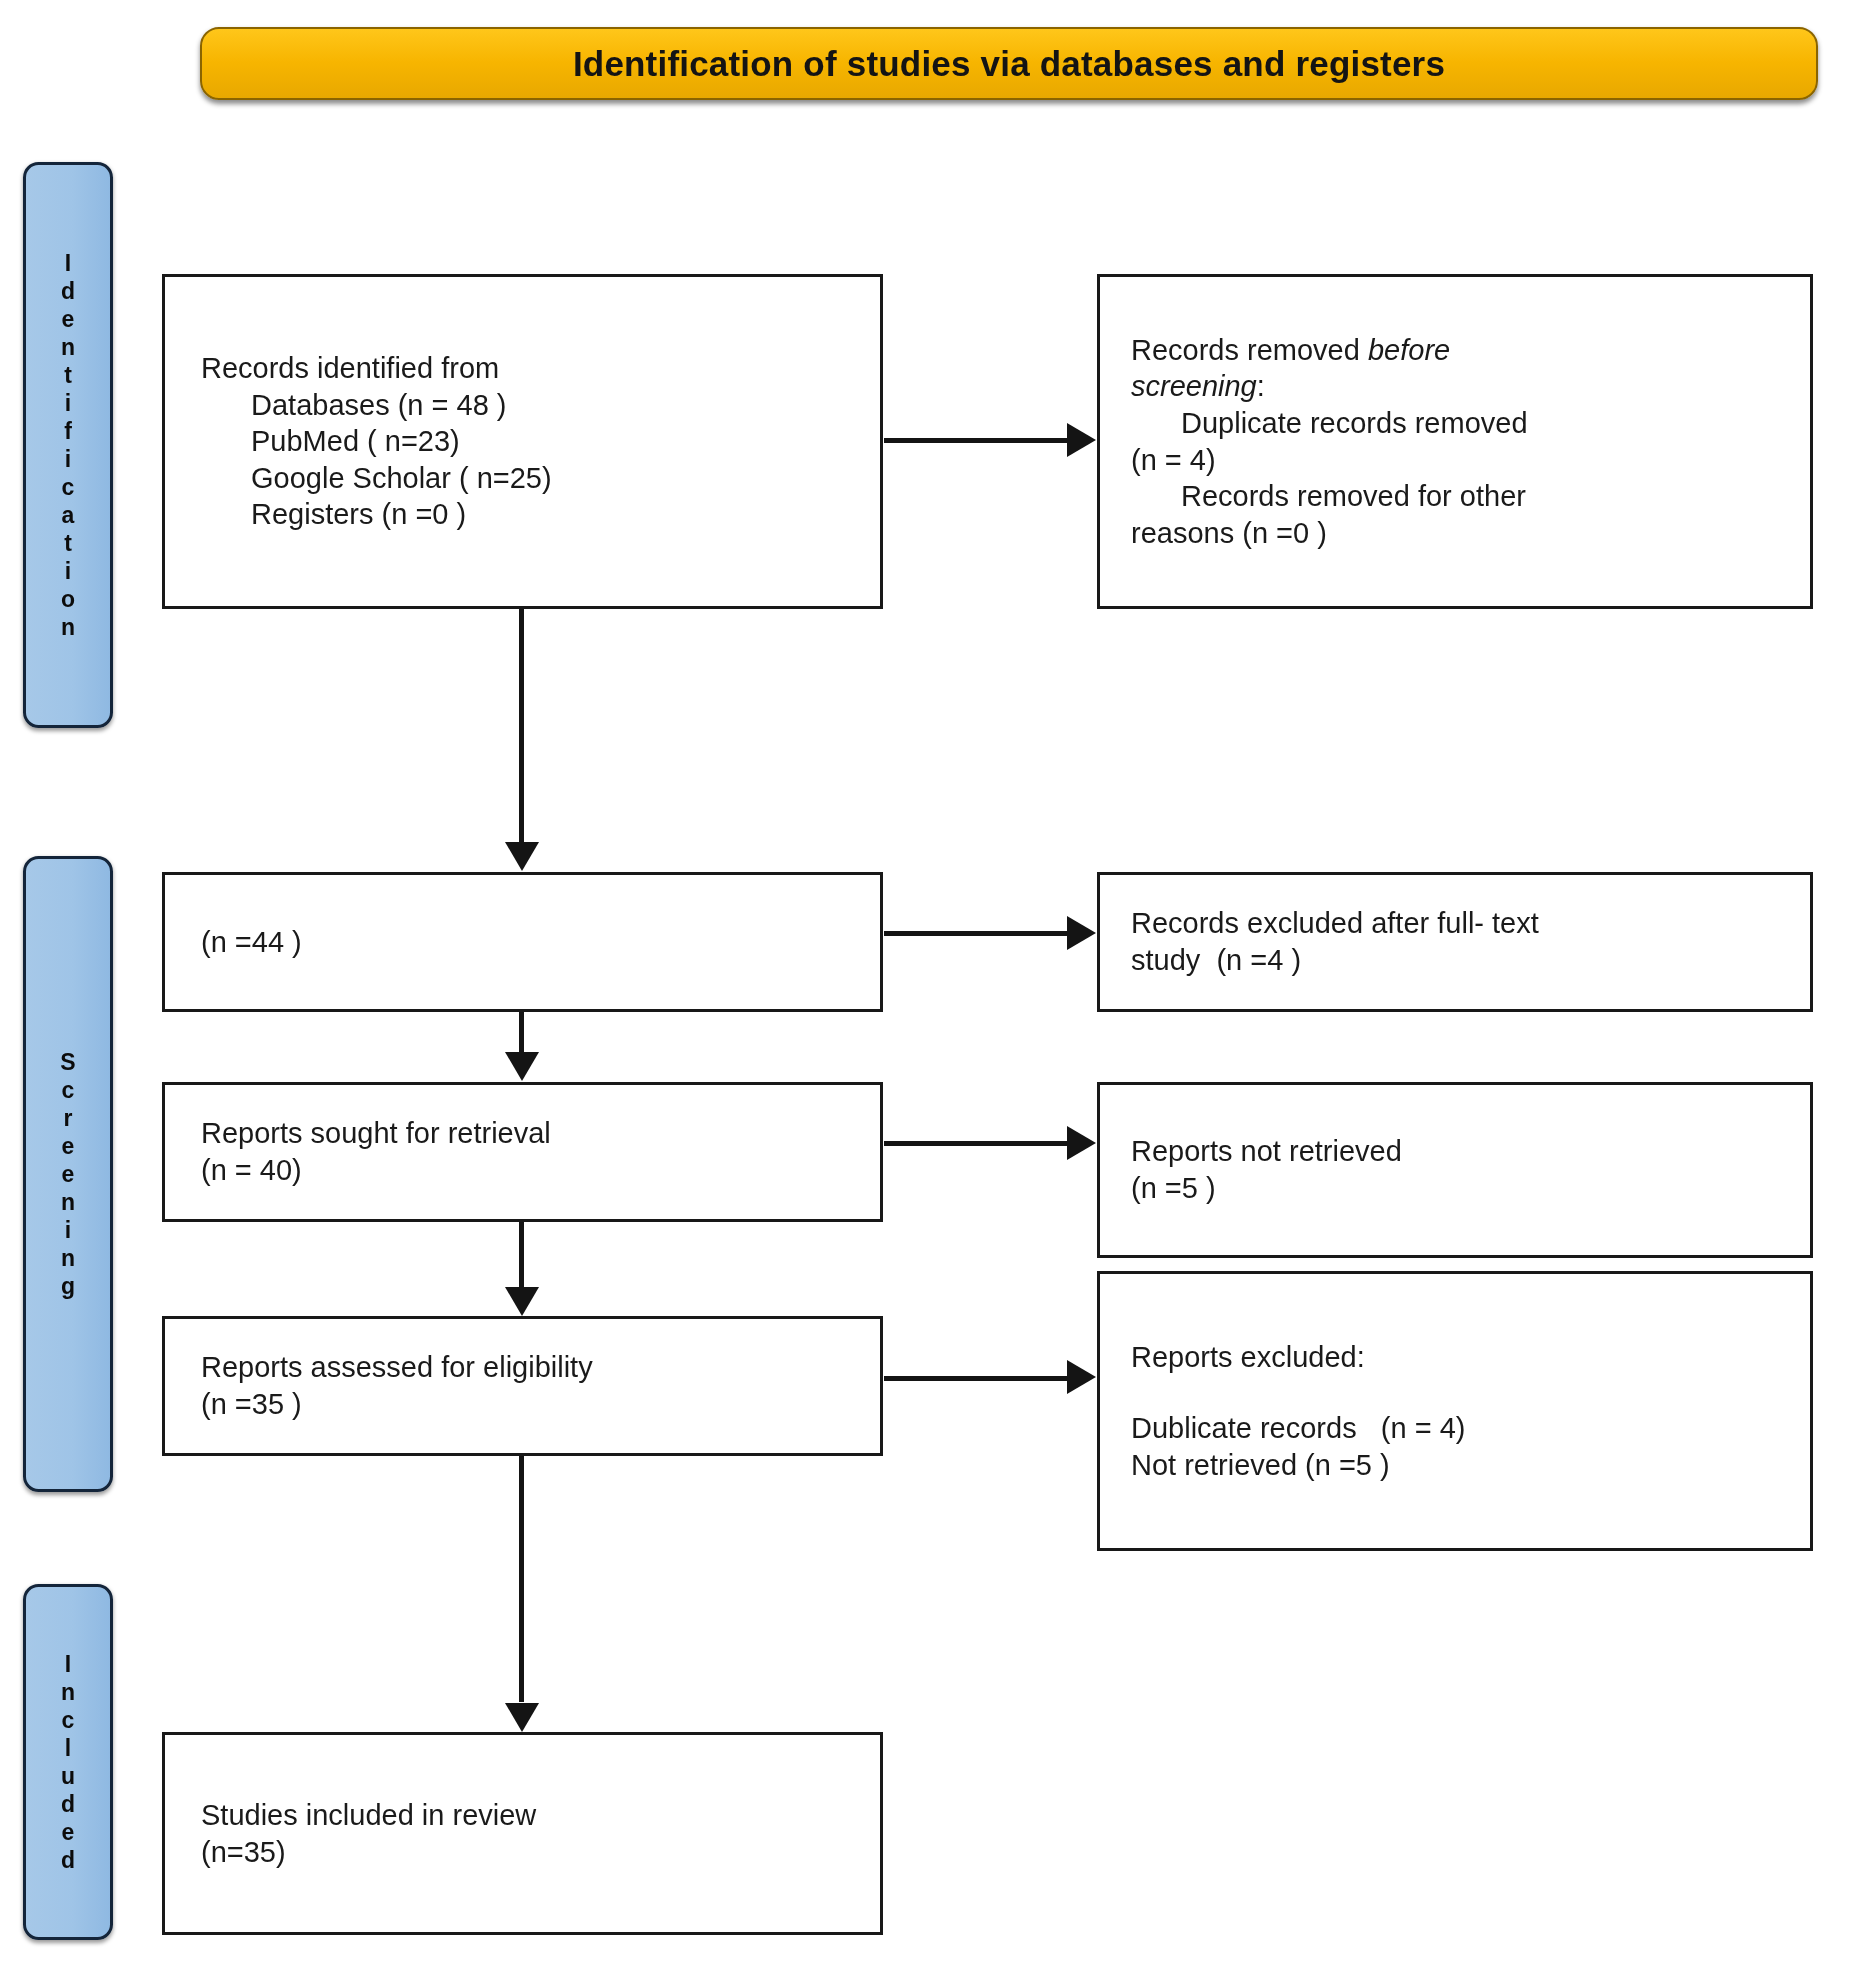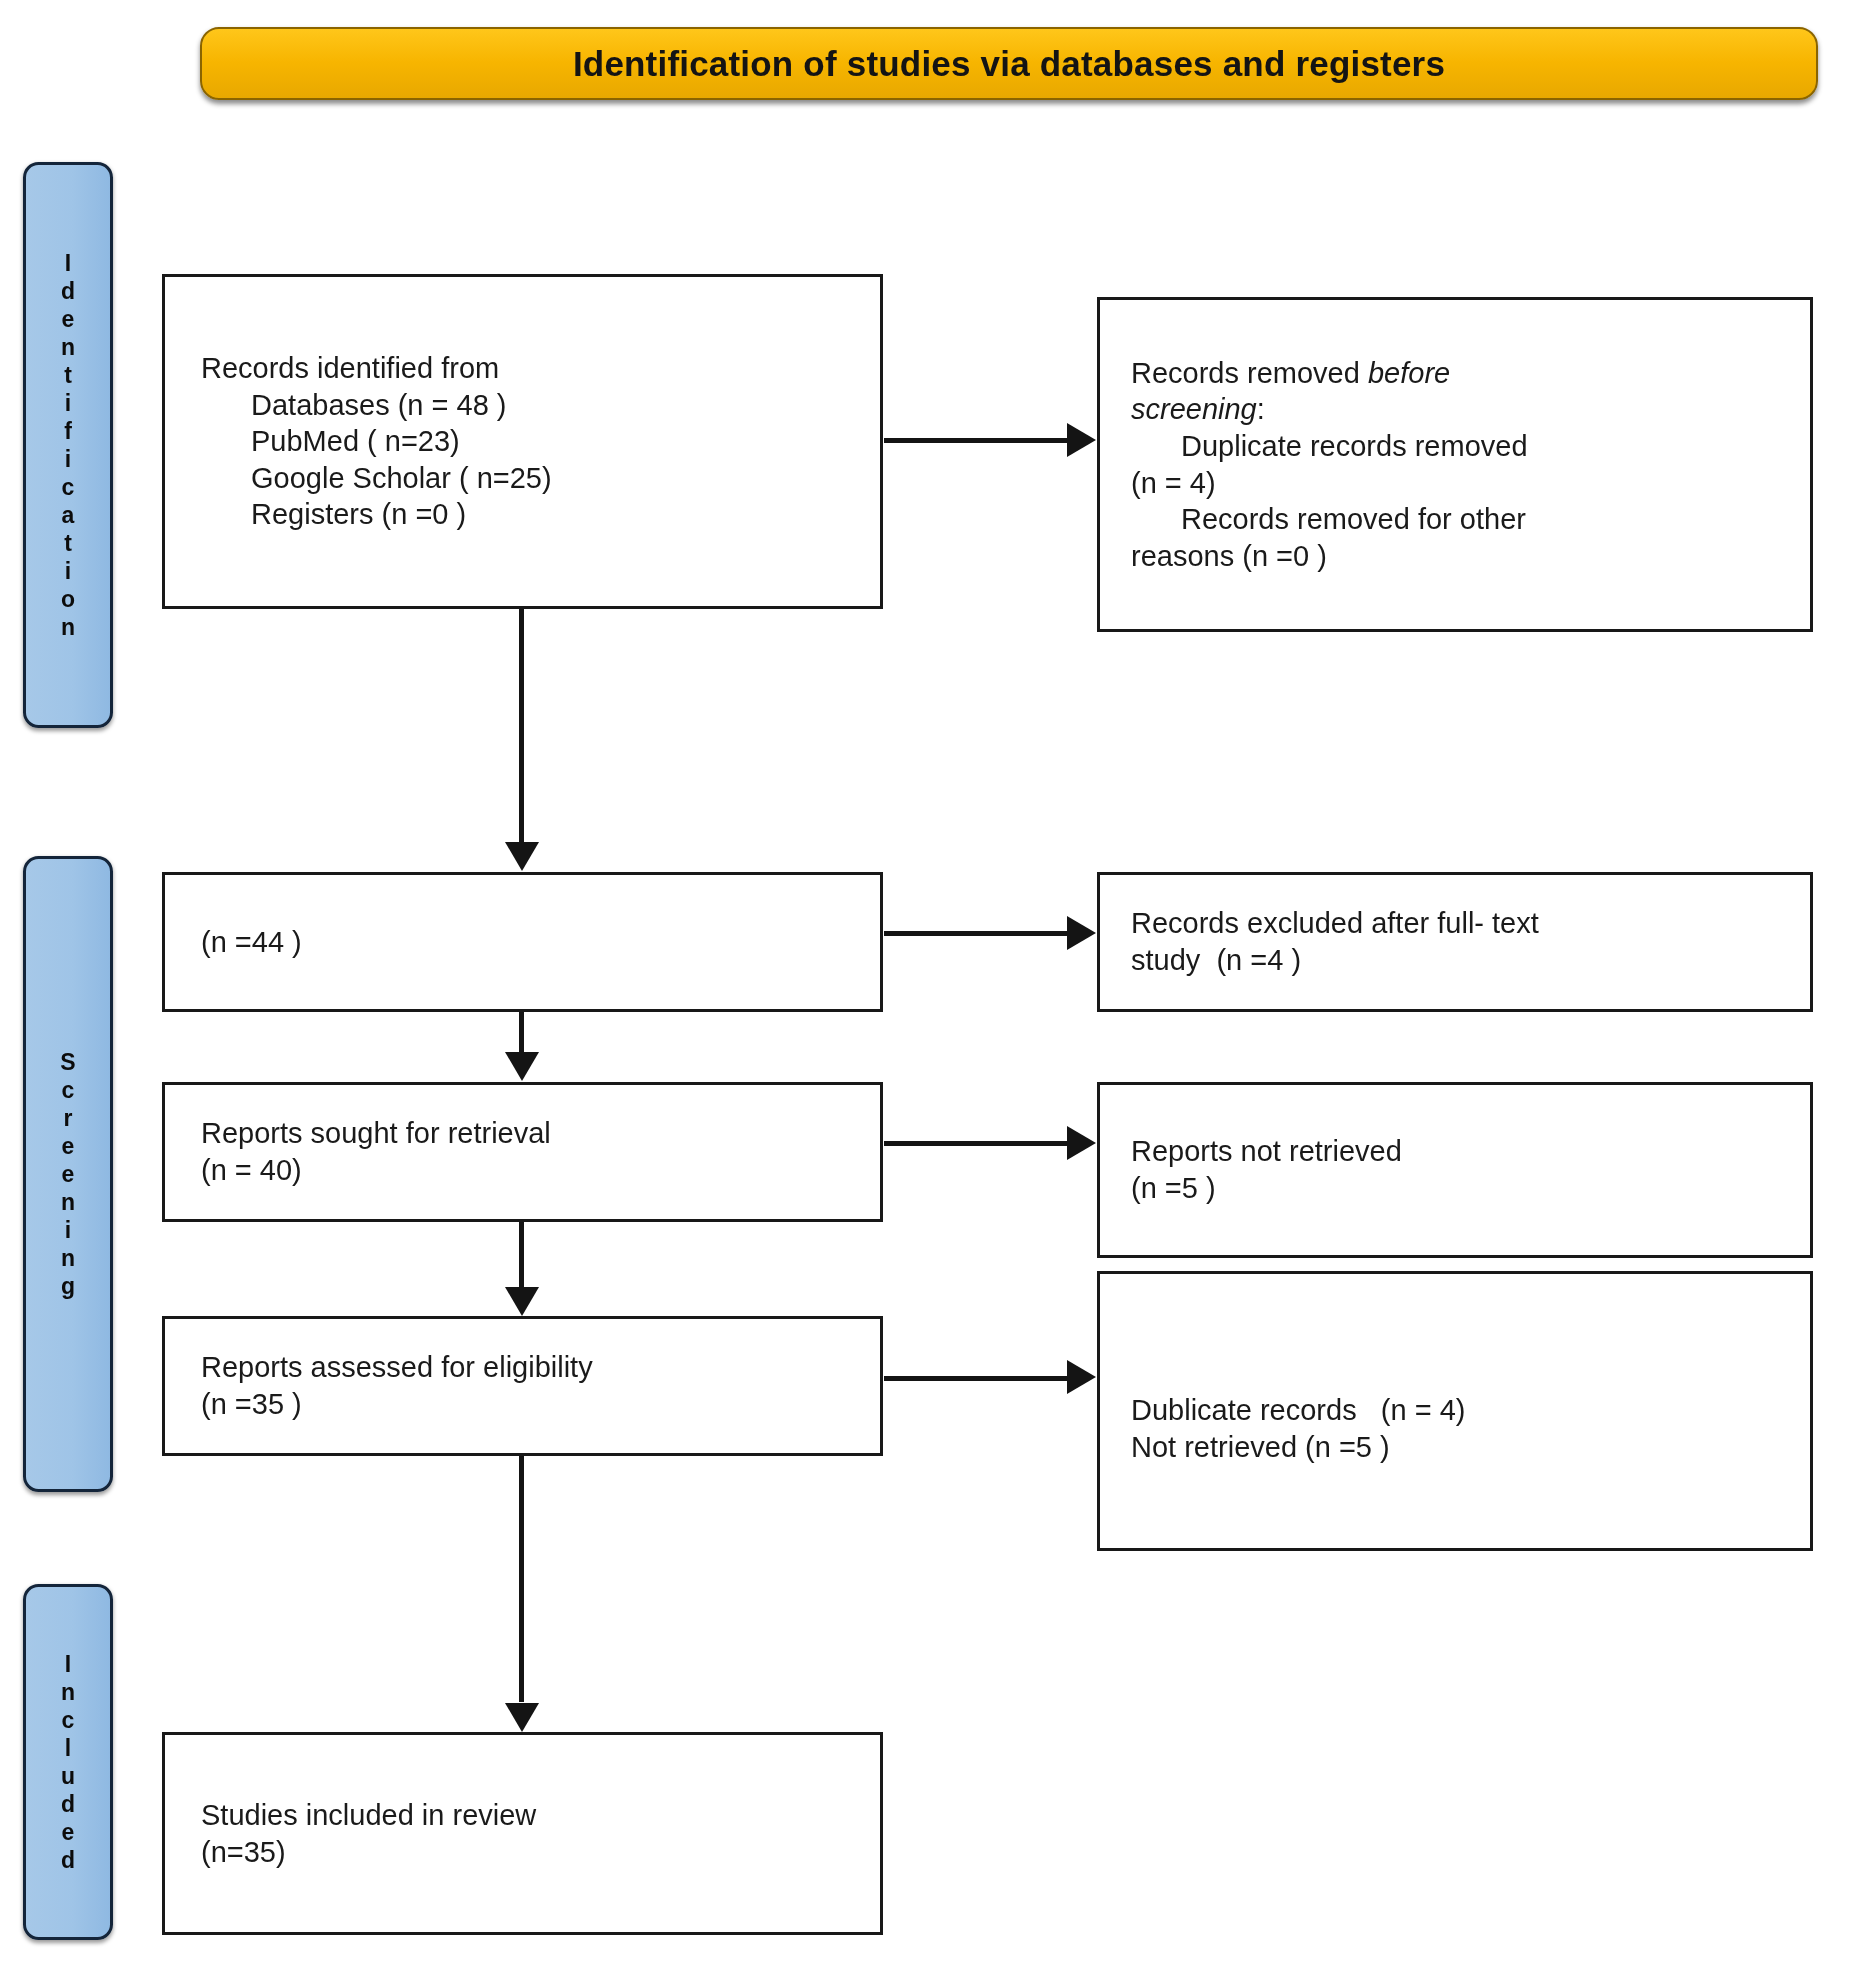--- a/index.html
+++ b/index.html
@@ -168,21 +168,21 @@
   <div class="fbox" style="left:162px; top:274px; width:721px; height:335px;">
     <div class="fbox-inner">
       <div class="line">Records identified from</div>
       <div class="line indent">Databases (n = 48 )</div>
       <div class="line indent">PubMed ( n=23)</div>
       <div class="line indent">Google Scholar ( n=25)</div>
       <div class="line indent">Registers (n =0 )</div>
     </div>
   </div>
 
-  <div class="fbox" style="left:1097px; top:274px; width:716px; height:335px;margin-top:23px;">
+  <div class="fbox" style="left:1097px; top:274px; width:716px; height:335px;">
     <div class="fbox-inner" style="padding-left:31px;">
       <div class="line"><span>Records removed </span><span class="ital">before</span></div>
       <div class="line"><span class="ital">screening</span><span>:</span></div>
       <div class="line indent">Duplicate records removed</div>
       <div class="line">(n = 4)</div>
       <div class="line indent">Records removed for other</div>
       <div class="line">reasons (n =0 )</div>
     </div>
   </div>
 
@@ -233,20 +233,21 @@
 
   <div class="fbox" style="left:162px; top:1316px; width:721px; height:140px;justify-content:flex-end;">
     <div class="fbox-inner">
       <div class="line">Reports assessed for eligibility</div>
       <div class="line">(n =35 )</div>
     </div>
   </div>
 
   <div class="fbox" style="left:1097px; top:1271px; width:716px; height:280px;">
     <div class="fbox-inner" style="padding-left:31px;">
+      <div class="line">Reports excluded:</div>
       <div class="line spacer-line"></div>
       <div class="line">Dublicate records   (n = 4)</div>
       <div class="line">Not retrieved (n =5 )</div>
     </div>
   </div>
 
   <div class="hline" style="left:884px; top:1376px; width:183px;"></div>
   <div class="arrow-right" style="left:1067px; top:1360px;"></div>
 
   <div class="vline" style="left:519px; top:1456px; width:4.9px; height:246px;"></div>

